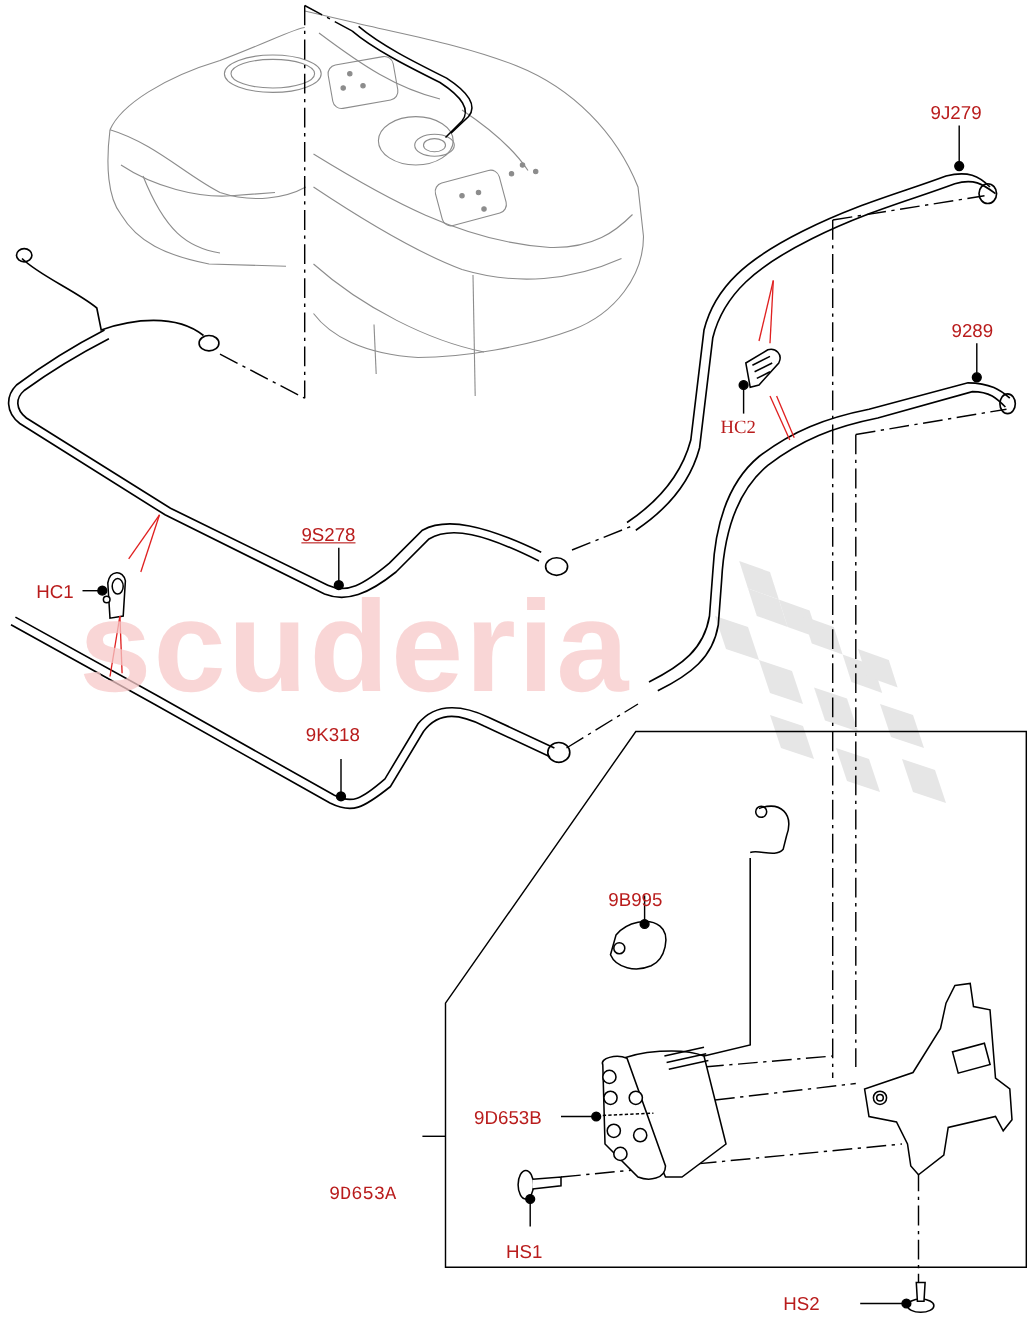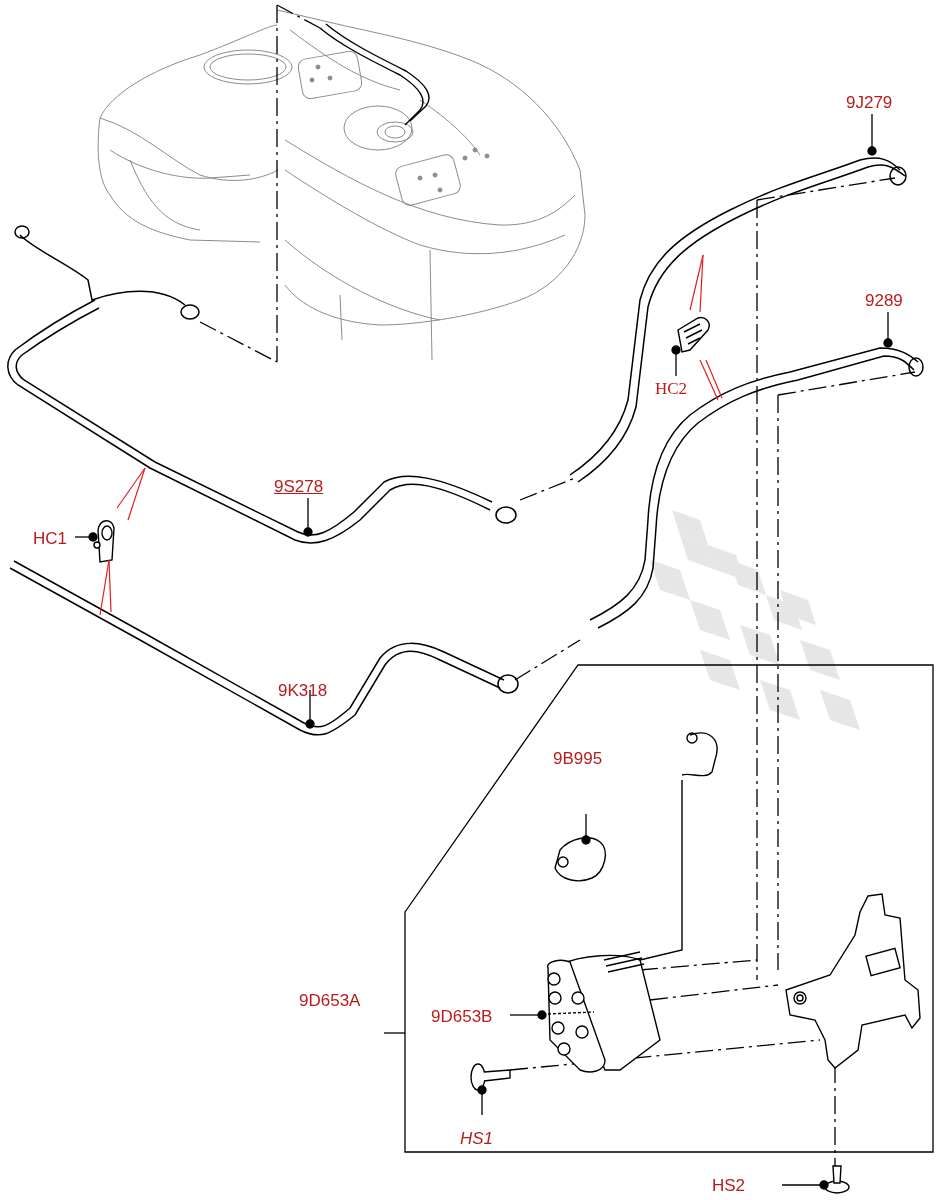--- a/index.html
+++ b/index.html
@@ -194,25 +194,26 @@
       <line x1="510" y1="1015" x2="542" y2="1015"></line>
         <circle cx="542" cy="1015" r="4"></circle>
       <line x1="384" y1="1033" x2="405" y2="1033"></line>
       <line x1="482" y1="1115" x2="482" y2="1090"></line>
         <circle cx="482" cy="1090" r="4"></circle>
       <line x1="782" y1="1185" x2="824" y2="1185"></line>
         <circle cx="824" cy="1185" r="4"></circle>
     </g>
   </svg>
 
+  <div class="wm-main">scuderia</div>
 
   <div class="callout" style="left:846px;top:94px;">9J279</div>
   <div class="callout" style="left:865px;top:292px;text-align:right;">9289</div>
   <div class="callout" style="left:655px;top:380px;font-family:Liberation Serif, serif;">HC2</div>
   <div class="callout" style="left:274px;top:478px;text-decoration:underline;">9S278</div>
   <div class="callout" style="left:33px;top:530px;text-align:right;">HC1</div>
-  <div class="callout" style="left:278px;top:682px;">9K318</div>
-  <div class="callout" style="left:553px;top:750px;">9B995</div>
+  <div class="callout" style="left:278px;top:660px;">9K318</div>
+  <div class="callout" style="left:553px;top:810px;">9B995</div>
   <div class="callout" style="left:431px;top:1008px;text-align:center;">9D653B</div>
-  <div class="callout" style="left:299px;top:992px;">9D653A</div>
-  <div class="callout" style="left:460px;top:1130px;font-style:italic;">HS1</div>
+  <div class="callout" style="left:299px;top:1078px;font-family:Liberation Mono, monospace;">9D653A</div>
+  <div class="callout" style="left:460px;top:1130px;">HS1</div>
   <div class="callout" style="left:712px;top:1177px;">HS2</div>
 </div>
 
 </body></html>

